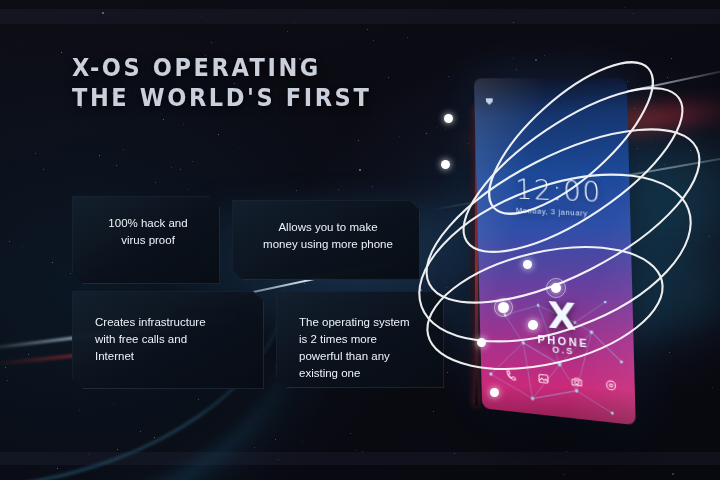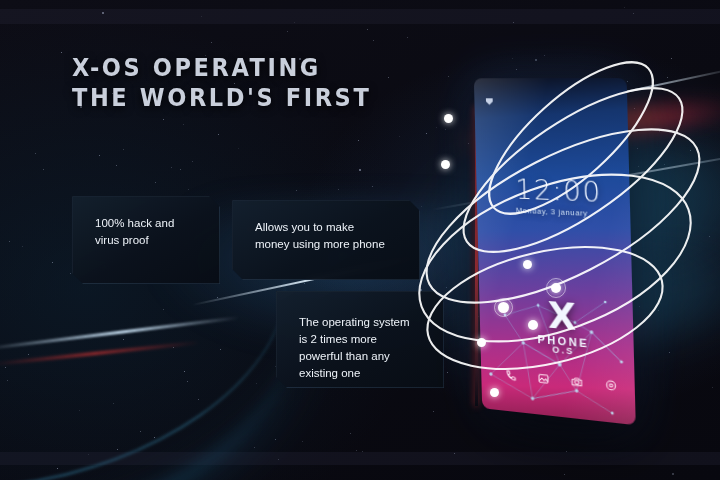--- a/index.html
+++ b/index.html
@@ -150,21 +150,21 @@
   
   .c1{ left:72px;  top:196px; width:148px; height:88px;
        clip-path:polygon(0 0, calc(100% - 11px) 0, 100% 11px, 100% 100%, 11px 100%, 0 calc(100% - 11px)); }
   .c2{ left:232px; top:200px; width:188px; height:80px;
        clip-path:polygon(0 0, calc(100% - 11px) 0, 100% 11px, 100% 100%, 11px 100%, 0 calc(100% - 11px)); }
   .c3{ left:72px;  top:291px; width:192px; height:98px;
        clip-path:polygon(0 0, calc(100% - 11px) 0, 100% 11px, 100% 100%, 11px 100%, 0 calc(100% - 11px)); }
   .c4{ left:276px; top:291px; width:168px; height:97px;
        clip-path:polygon(0 0, calc(100% - 11px) 0, 100% 11px, 100% 100%, 11px 100%, 0 calc(100% - 11px)); }
 
-  .c1 .card-text, .c2 .card-text{ padding-top:2px; }
+  .c1 .card-text, .c2 .card-text{ padding-top:2px;text-align:center; }
   .c3 .card-text, .c4 .card-text{ padding-top:6px; }
   .card-text{ white-space:pre-line; }
 
   
   .phone-wrap{
     position:absolute; left:478px; top:78px; width:170px; height:345px;
   }
   .phone{
     position:absolute; left:0; top:0; width:152px; height:330px;
     transform:perspective(900px) rotateY(-17deg) rotateZ(-1.5deg) skewY(4.5deg);
@@ -456,20 +456,25 @@
 
   <div class="cards">
     <div class="card c1">
       <div class="card-text">100% hack and
 virus proof</div>
     </div>
     <div class="card c2">
       <div class="card-text">Allows you to make
 money using more phone</div>
     </div>
+    <div class="card c3">
+      <div class="card-text">Creates infrastructure
+with free calls and
+Internet</div>
+    </div>
     <div class="card c4">
       <div class="card-text">The operating system
 is 2 times more
 powerful than any
 existing one</div>
     </div>
   </div>
 
   <div class="phone-wrap">
     <div class="phone-edge-dark"></div>

